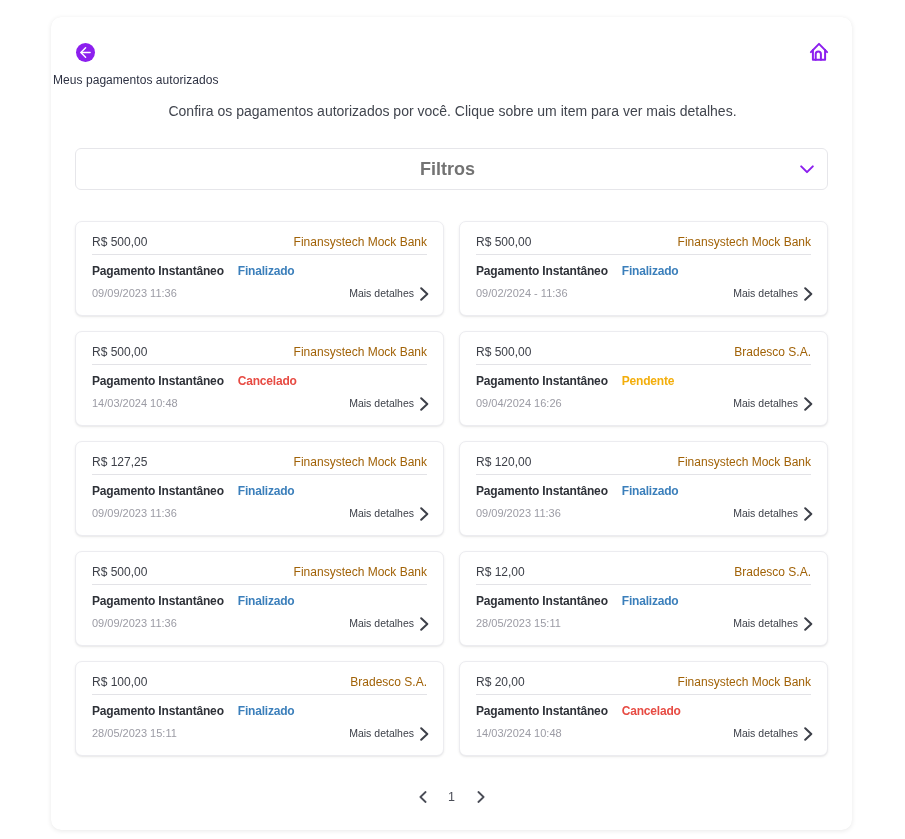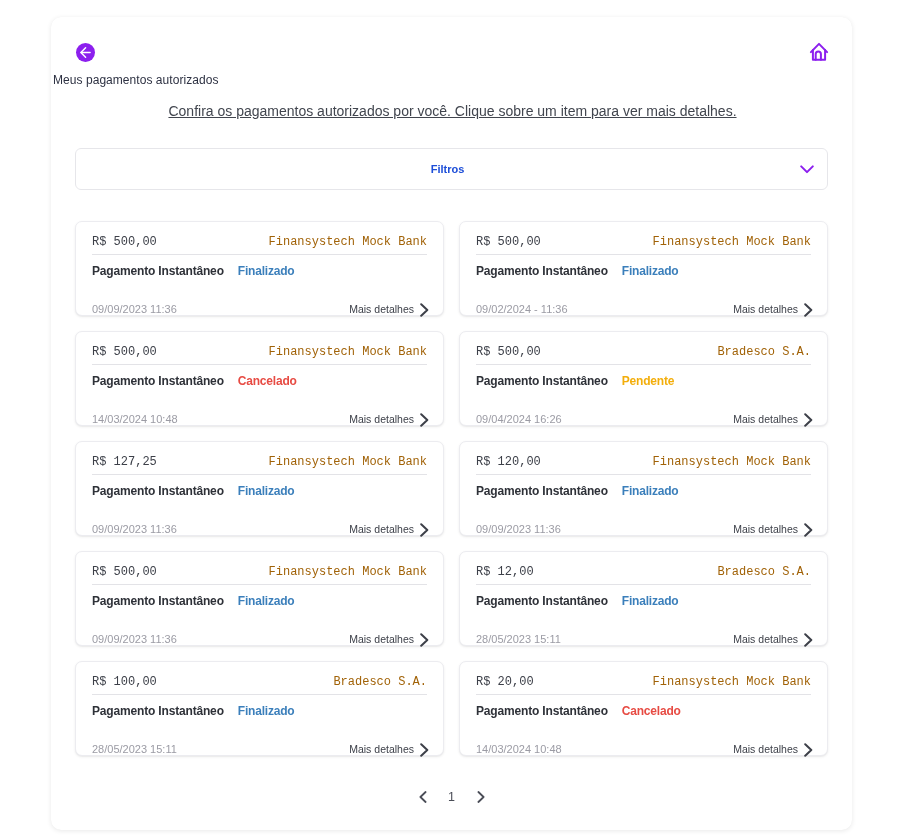--- a/index.html
+++ b/index.html
@@ -35,31 +35,31 @@
   }
   .title {
     position: absolute; left: 2px; top: 56px; width: 801px;
     text-align: left;
     font-size: 12px; font-weight: normal; color: #2d3142;
     letter-spacing: 0.05px;
   }
   .subtitle {
     position: absolute; left: 1px; top: 86px; width: 801px;
     text-align: center;
-    font-size: 14px; color: #41454e; text-decoration: underline;
+    font-size: 14px; color: #41454e;
   }
   .filters {
     position: absolute; left: 24px; top: 131px;
     width: 753px; height: 42px;
     border: 1px solid #e6e6ea;
     border-radius: 6px;
     display: flex; align-items: center; justify-content: center;
     cursor: pointer;
   }
-  .filters-label { color: #1d4ed8; font-weight: bold; font-size: 11px; position: relative; left: -4px; }
+  .filters-label { color: #737373; font-weight: bold; font-size: 18px; position: relative; left: -4px; }
   .chev-down { position: absolute; right: 13px; top: 50%; transform: translateY(-45%); display:flex; }
 
   .grid {
     position: absolute; left: 24px; top: 204px;
     width: 753px;
     display: grid;
     grid-template-columns: 369px 369px;
     gap: 15px;
   }
   .card {
@@ -69,33 +69,32 @@
     height: 95px;
     padding: 13px 16px 10px 16px;
     border-radius: 7px;
     box-shadow: 0 1px 3px rgba(0,0,0,0.07), 0 1px 1px rgba(0,0,0,0.03);
     cursor: pointer;
   }
   .card-top {
     display: flex; justify-content: space-between; align-items: flex-end;
     padding-bottom: 5px;
     border-bottom: 1px solid #e3e3e7;
-    font-family: Liberation Mono, monospace;
   }
   .amount { font-size: 12px; color: #3d4049; }
   .bank { font-size: 12px; color: #a16207; }
   .card-mid {
     display: flex; justify-content: flex-start; align-items: baseline;
     margin-top: 9px;
   }
   .ptype { font-size: 12px; font-weight: bold; color: #2e3138; letter-spacing: -0.17px; }
   .status { font-size: 12px; font-weight: bold; letter-spacing: -0.2px; margin-left: 14px; }
   .card-bot {
     display: flex; justify-content: space-between; align-items: center;
-    margin-top: 24px;
+    margin-top: 8px;
   }
   .date { font-size: 11px; color: #9b9ba4; }
   .more { display: flex; align-items: center; gap: 4px; font-size: 10.5px; color: #3d4049; }
 
   .pager {
     position: absolute; left: 0; top: 773px; width: 801px;
     display: flex; align-items: center; justify-content: center;
     gap: 19px;
   }
   .pager .num { font-size: 12.5px; color: #4a4d57; width: 12px; text-align:center; }

